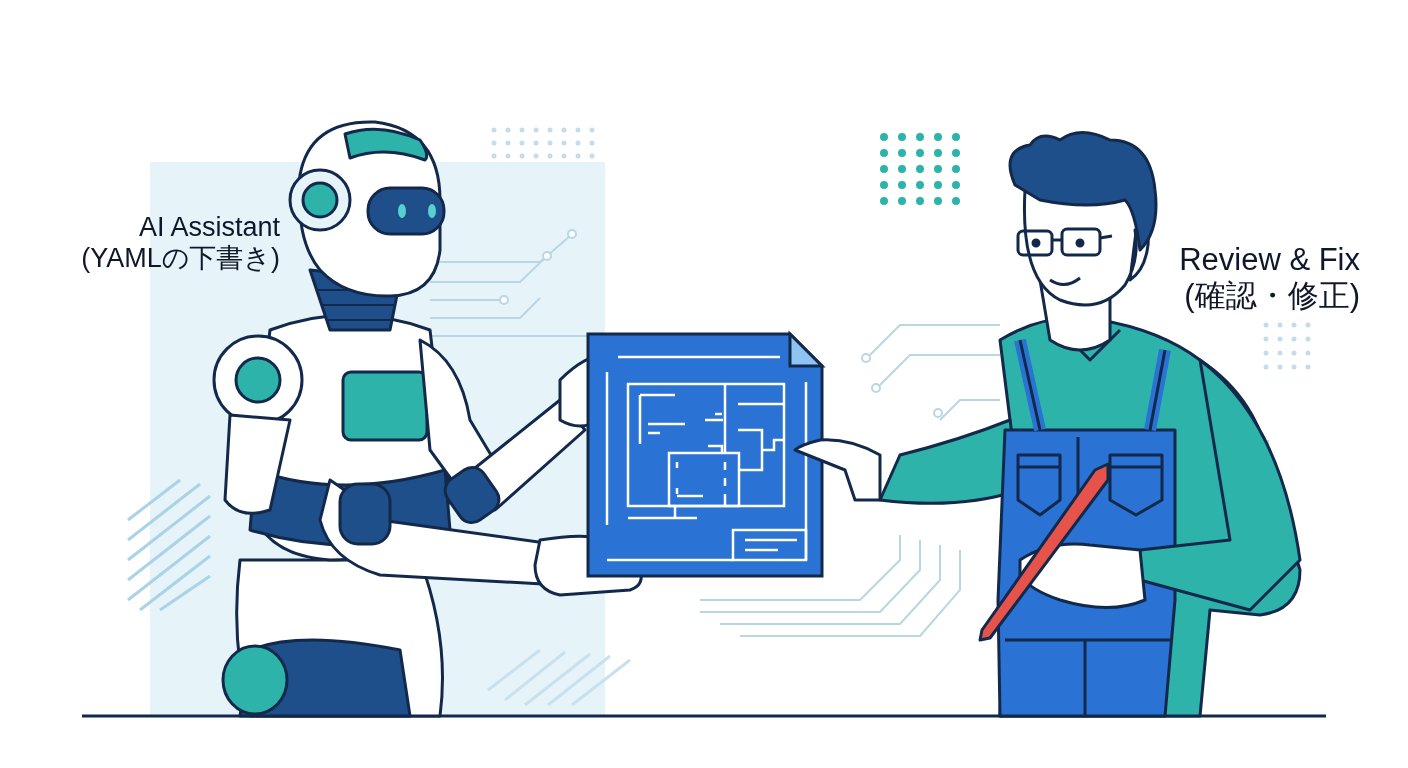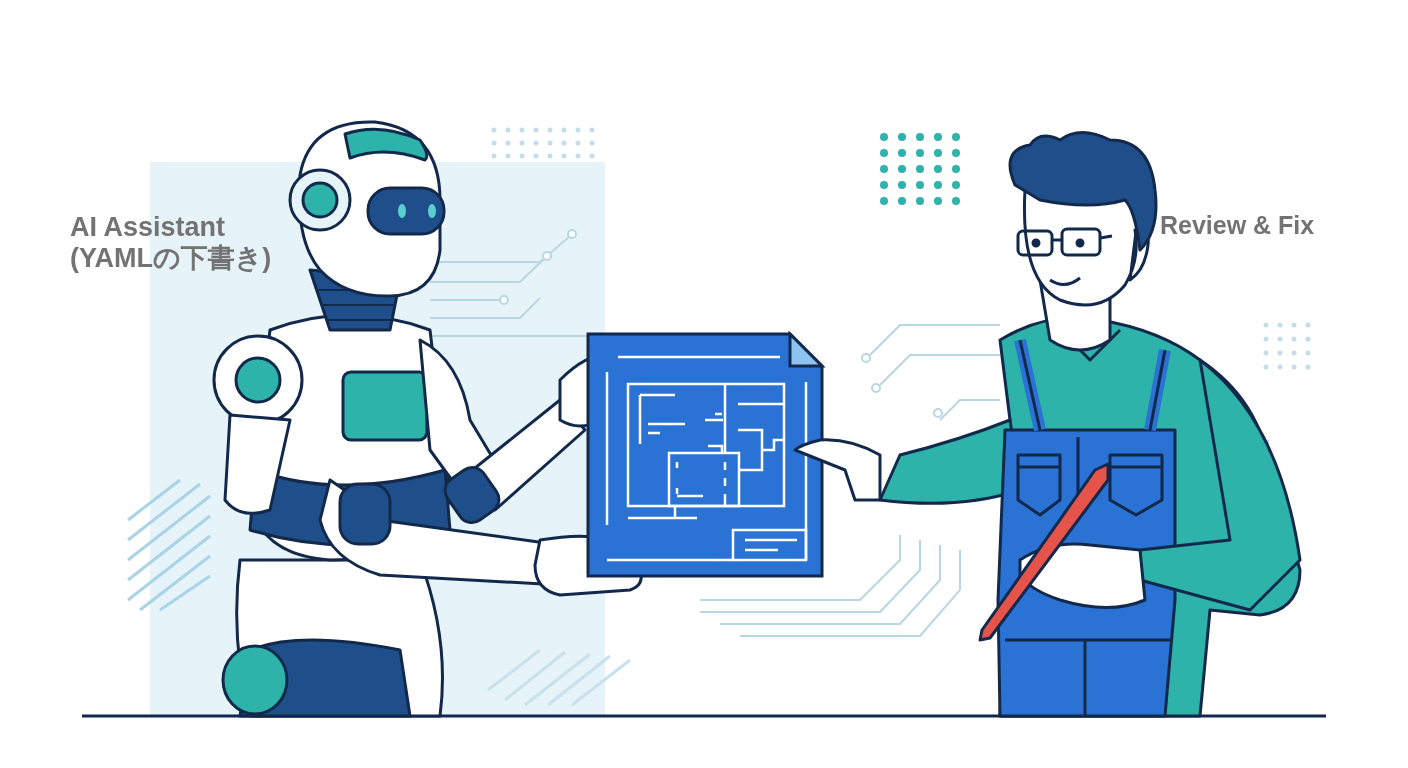--- a/index.html
+++ b/index.html
@@ -1,24 +1,24 @@
 <!DOCTYPE html>
 <html><head>
 <meta charset="utf-8">
 <style>
   html, body { margin: 0; padding: 0; background: #ffffff; }
   body { width: 1408px; height: 768px; position: relative; overflow: hidden;
          font-family: "Liberation Sans", "DejaVu Sans", sans-serif; }
   .scene { position: absolute; left: 0; top: 0; width: 1408px; height: 768px; }
-  .label { position: absolute; color: #737373; font-weight: 700; text-align: left;
+  .label { position: absolute; color: #0f172a; font-weight: 400; text-align: right;
            line-height: 1.15; white-space: nowrap; }
   .label .l1, .label .l2 { display: block; }
   #label-ai { left: 70px; top: 212px; width: 210px; font-size: 27px; }
   #label-draft { left: 620px; top: 240px; width: 250px; font-size: 27px; }
-  #label-review { left: 1160px; top: 211px; width: 200px; font-size: 25px; }
+  #label-review { left: 1160px; top: 242px; width: 200px; font-size: 31px; }
 </style>
 </head>
 <body>
 
 <div class="scene">
 <svg width="1408" height="768" viewBox="0 0 1408 768" xmlns="http://www.w3.org/2000/svg">
 
   <rect x="150" y="162" width="455" height="555" fill="#e6f3f9"></rect>
 
   <g fill="#b9d6e3">
@@ -242,13 +242,14 @@
 </div>
 
 <div class="label" id="label-ai">
   <span class="l1">AI Assistant</span>
   <span class="l2">(YAMLの下書き)</span>
 </div>
 <div class="label" id="label-draft">
 </div>
 <div class="label" id="label-review">
   <span class="l1">Review &amp; Fix</span>
+  <span class="l2">(確認・修正)</span>
 </div>
 
 </body></html>

